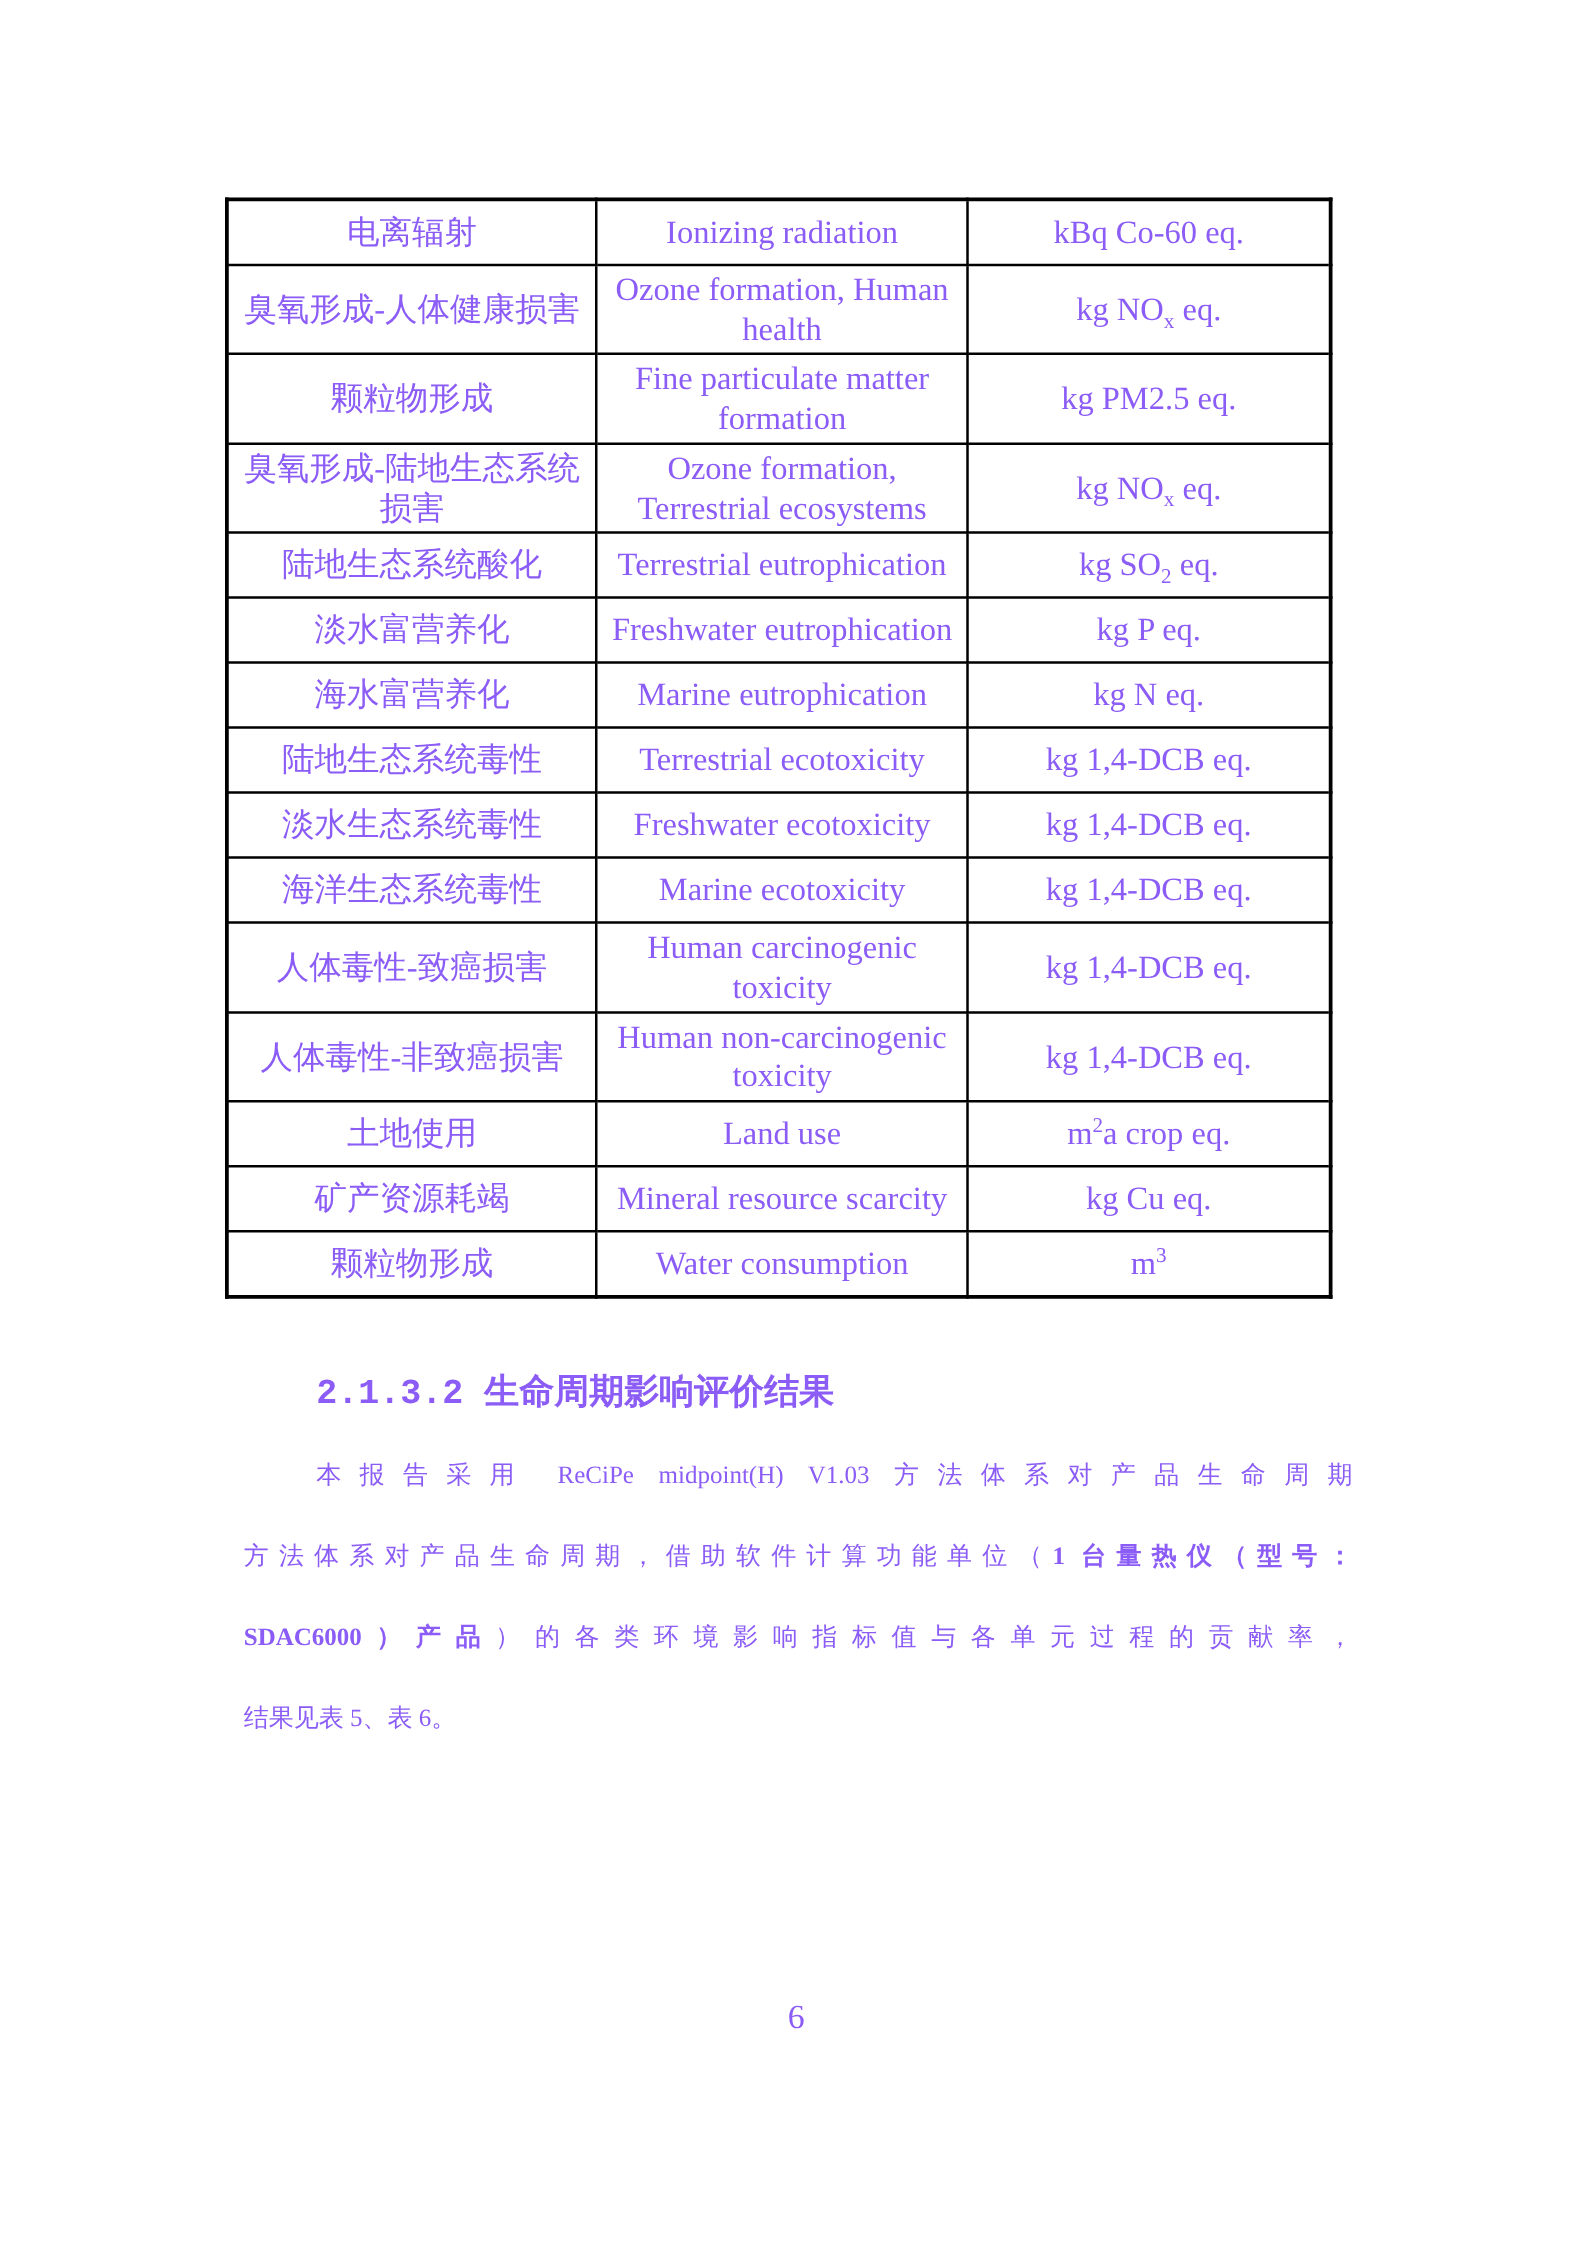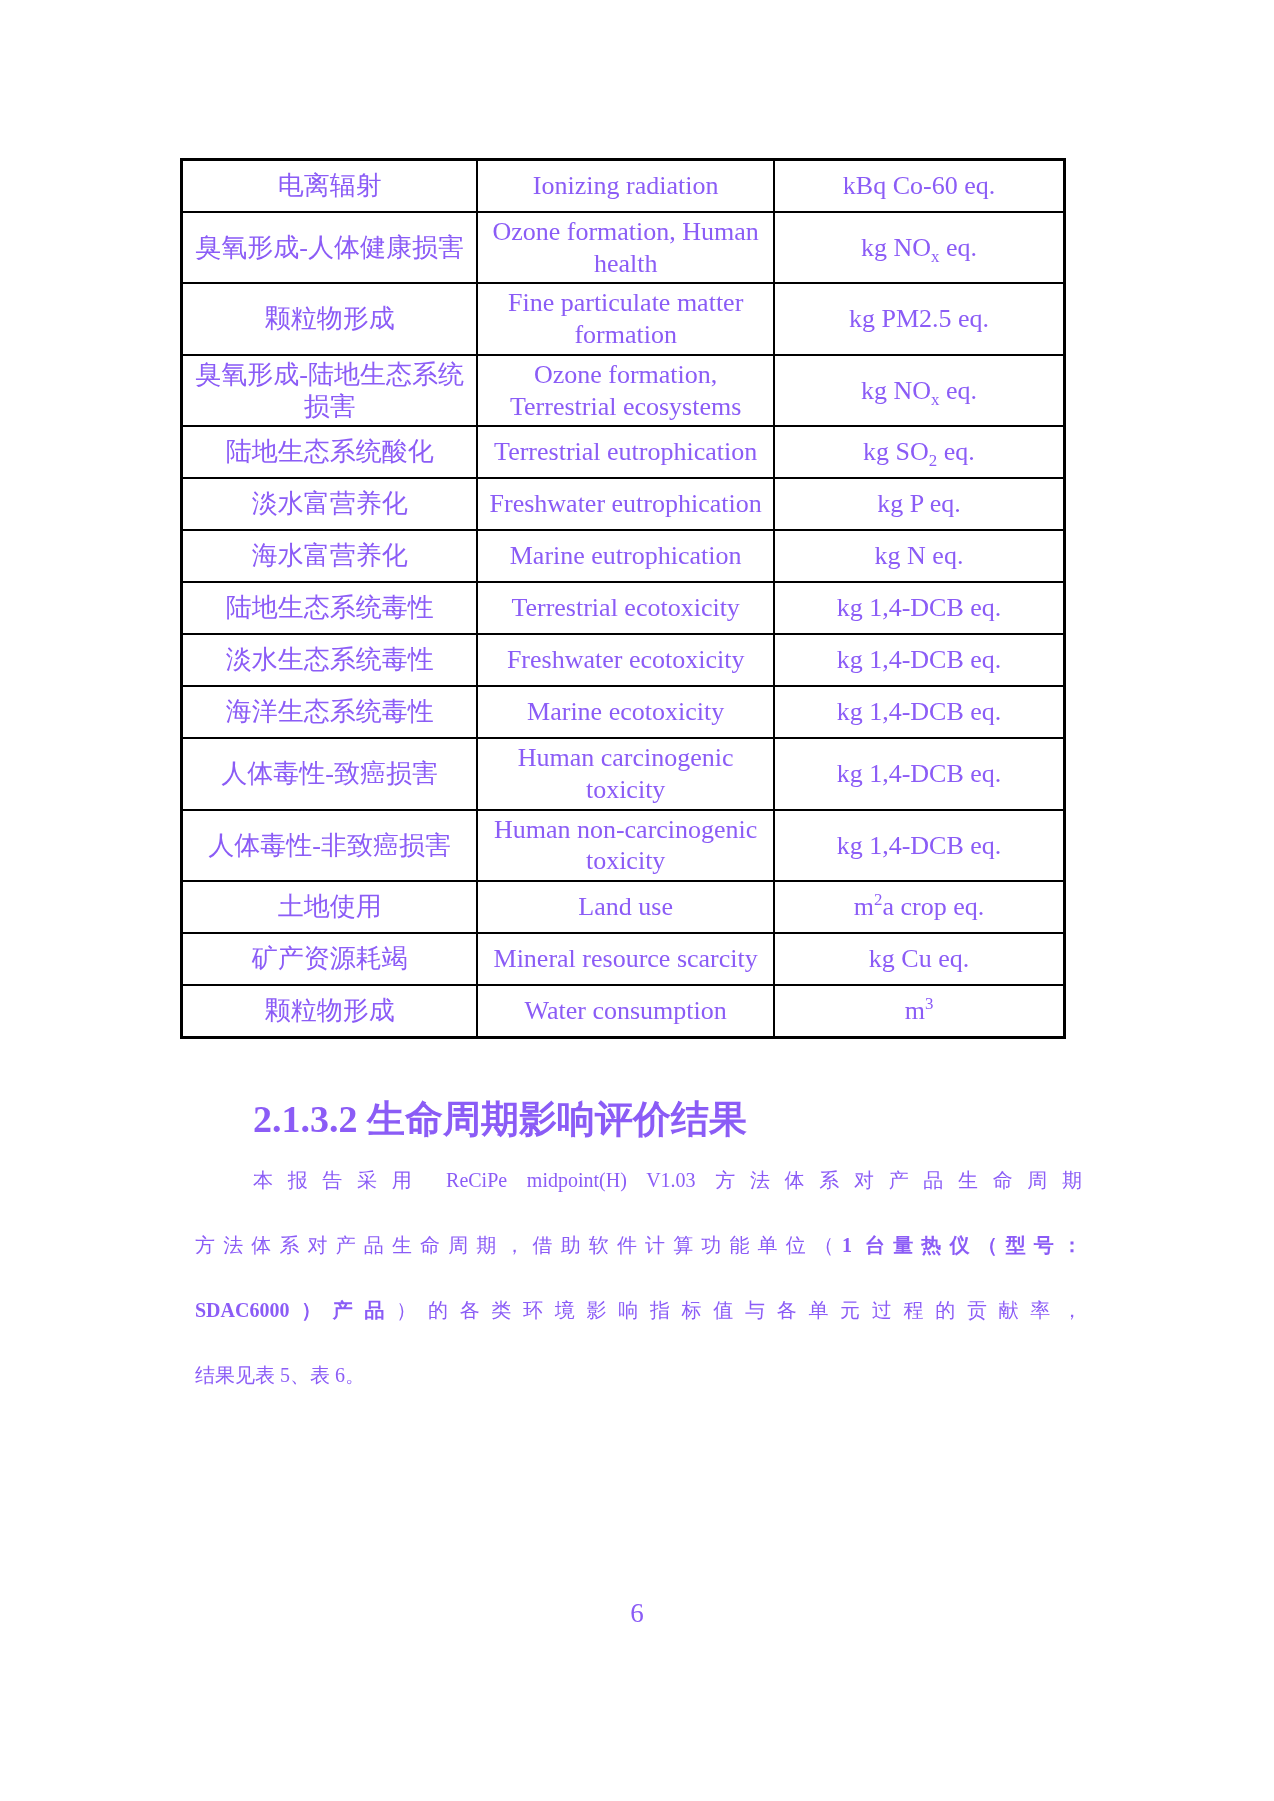--- a/index.html
+++ b/index.html
@@ -41,24 +41,25 @@
     font-size: 0.65em;
     line-height: 0;
   }
 
   
   .section-heading {
     position: absolute;
     left: 195px;
     width: 890px;
     top: 1094px;
-    font-size: 38px;
+    font-size: 28px;
     font-weight: bold;
     text-indent: 58px;
     white-space: nowrap;
+    font-family: Liberation Mono, monospace;
   }
   .body-line {
     position: absolute;
     left: 195px;
     width: 887px;
     font-size: 20px;
     line-height: 40px;
     text-align: justify;
     text-align-last: justify;
     text-justify: inter-character;

